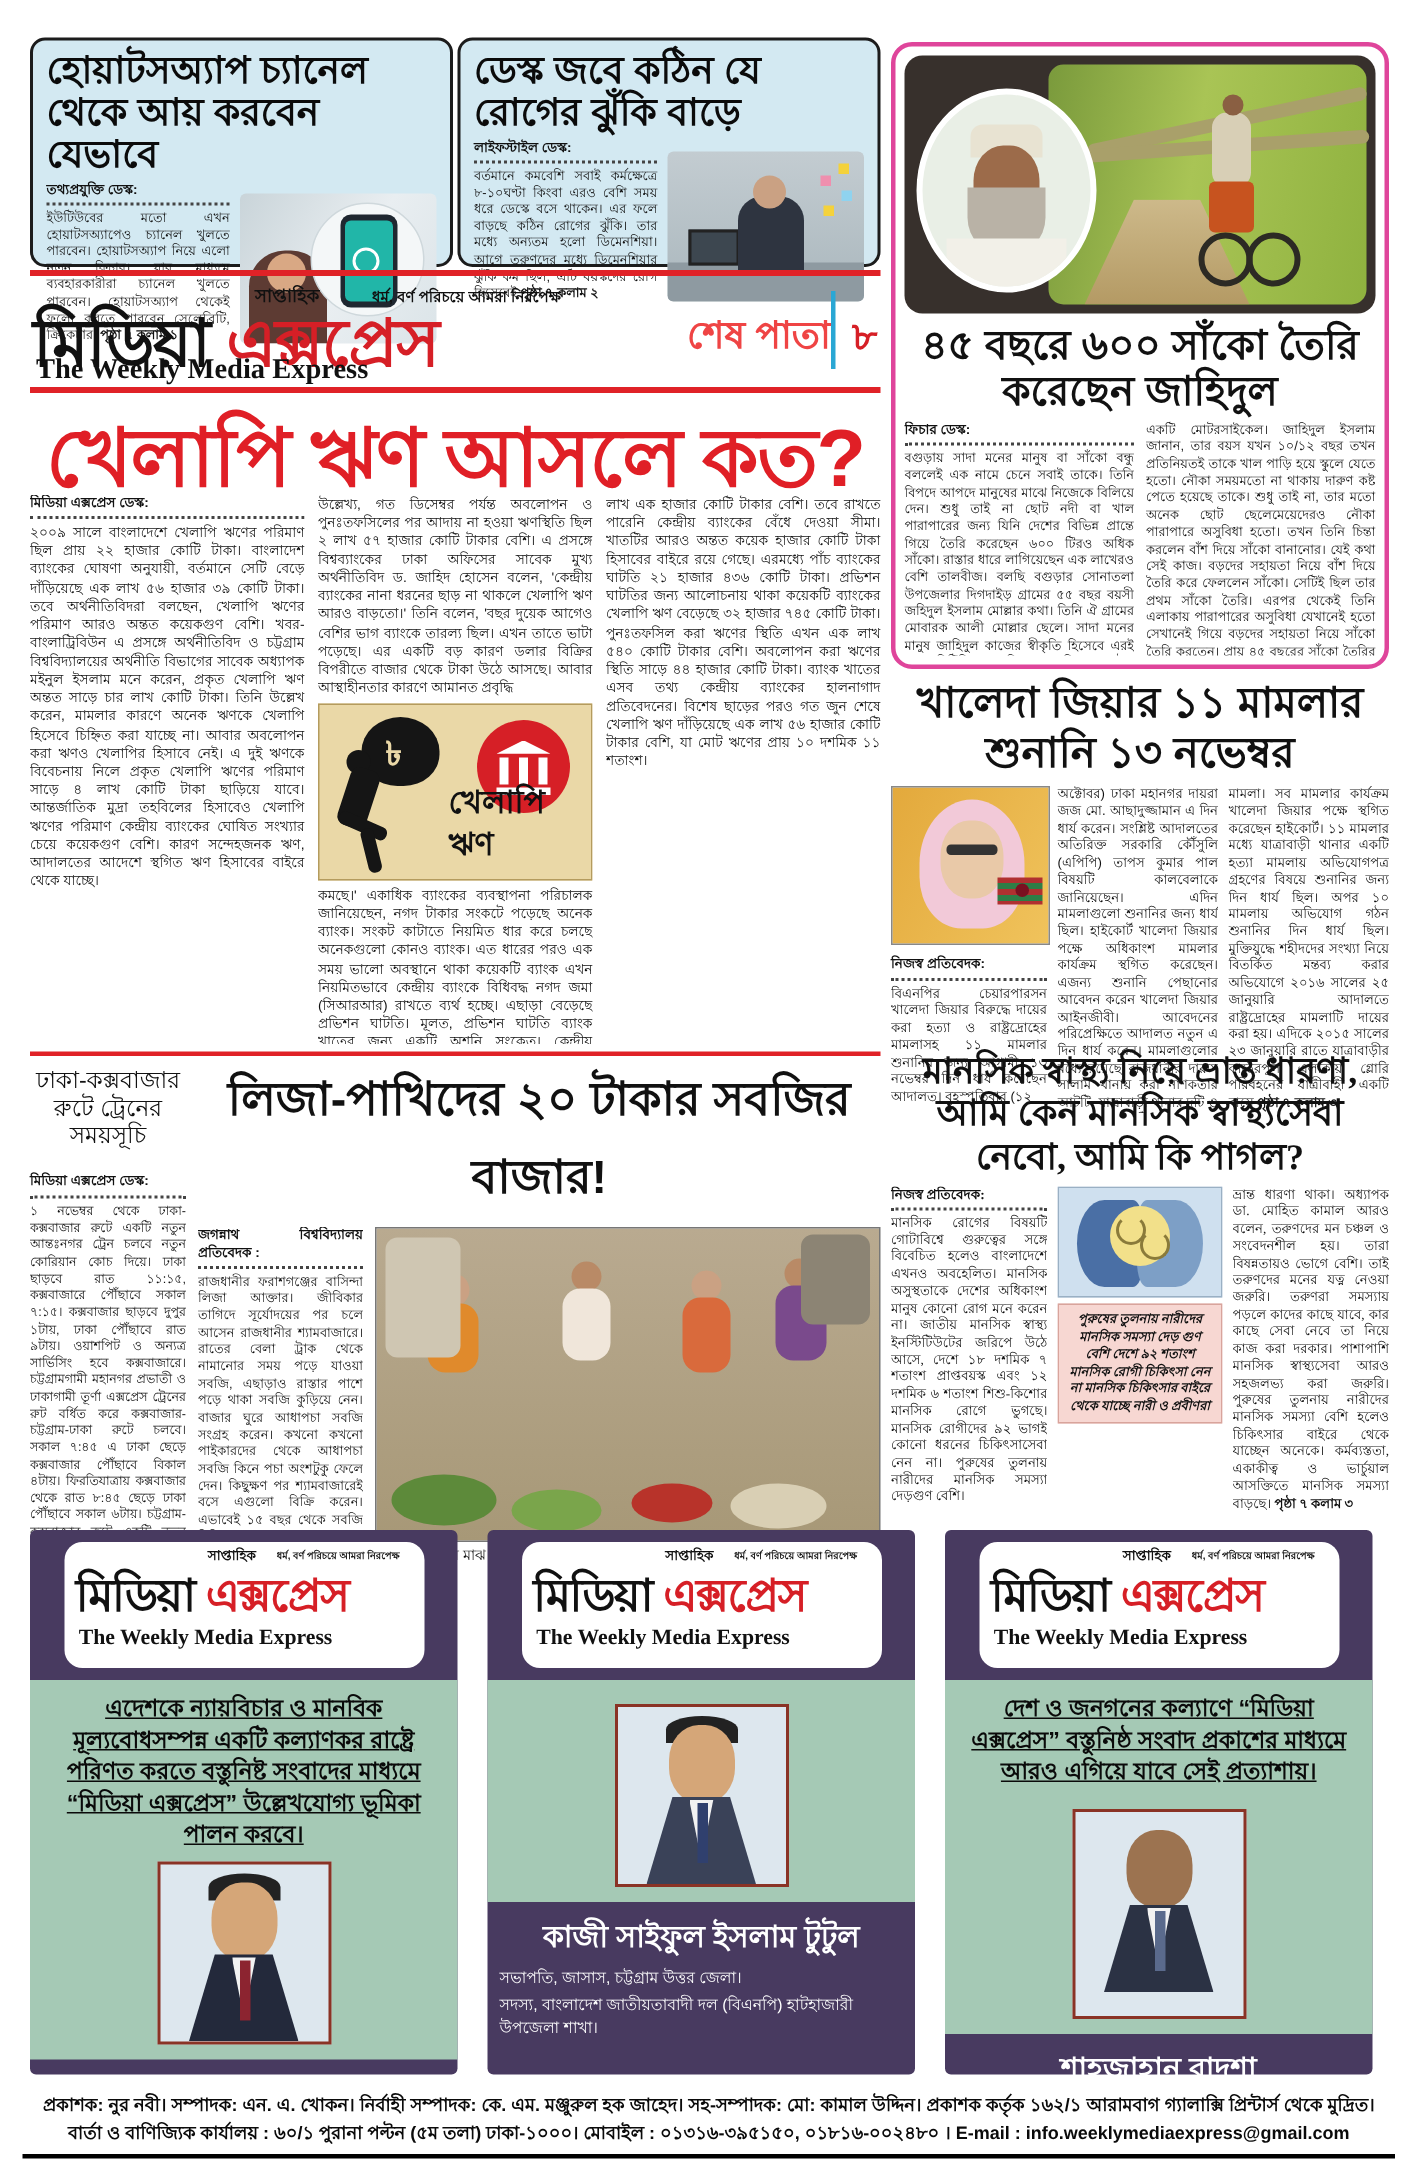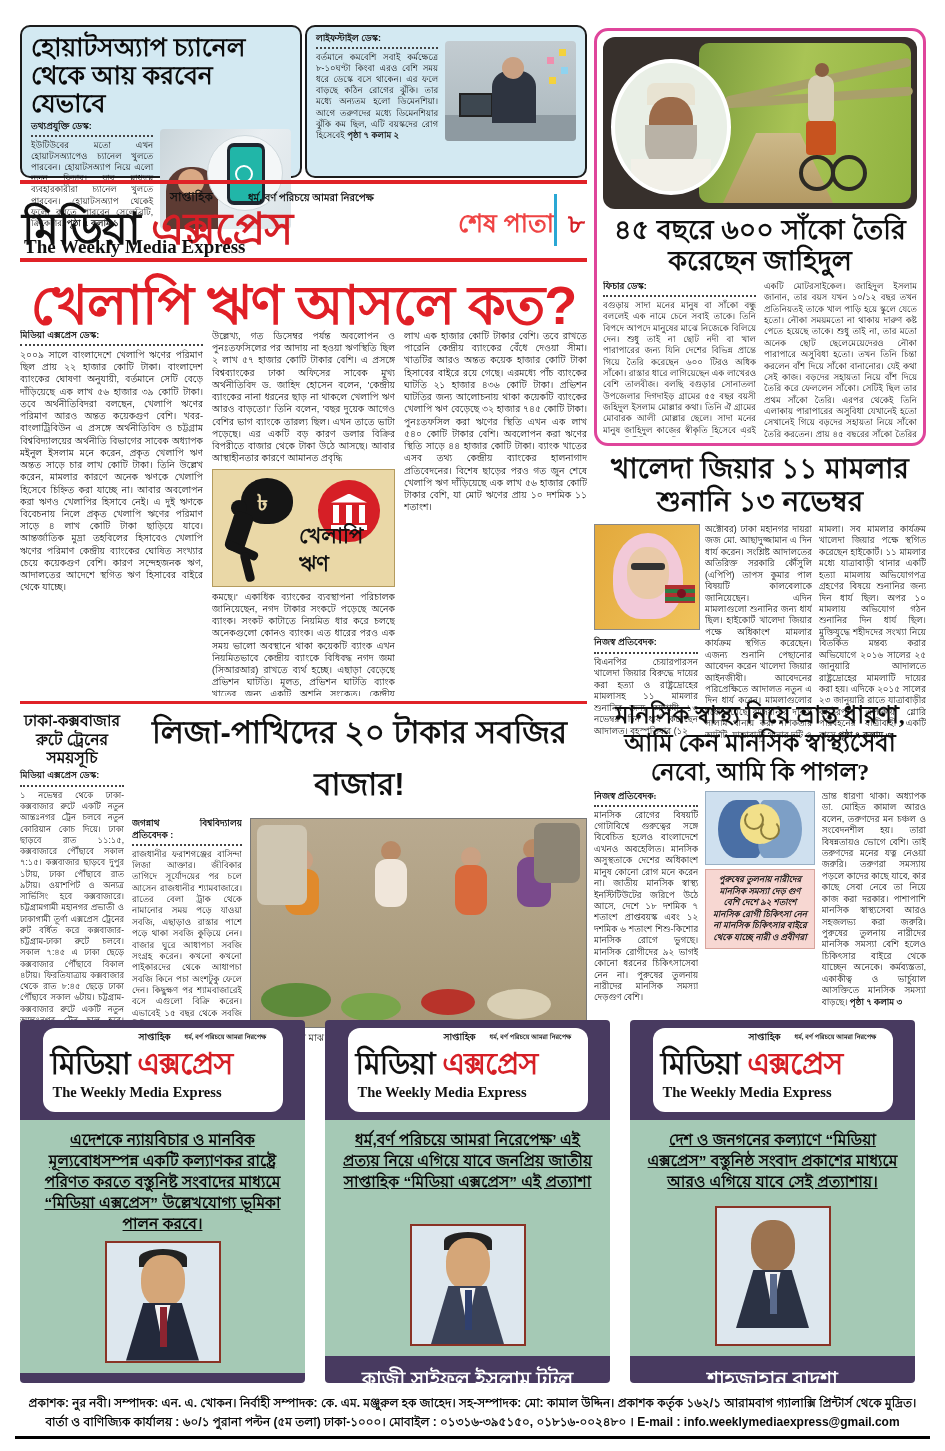--- a/index.html
+++ b/index.html
@@ -99,21 +99,21 @@
   .mc{flex:1;font-size:8.8px;line-height:1.3;text-align:justify;height:292px;overflow:hidden;}
   .mmid{flex:1.05;}
   .mill{position:relative;height:72px;background:#cfe0ef;border:1px solid #9ab0c4;overflow:hidden;}
   .head-l{position:absolute;left:12px;top:8px;width:44px;height:58px;background:#4a6fa5;border-radius:50% 8px 8px 50%/60% 20px 20px 60%;}
   .head-r{position:absolute;right:12px;top:8px;width:44px;height:58px;background:#7d9fc6;border-radius:8px 50% 50% 8px/20px 60% 60% 20px;}
   .mind{position:absolute;left:34px;top:12px;width:40px;height:40px;background:#f2e08a;border-radius:50%;}
   .spiral{position:absolute;width:16px;height:16px;border:2px solid #8a7a3a;border-radius:50%;border-top-color:transparent;}
   .mcap{background:#f7d7d2;border:1px solid #d8a49c;padding:4px 5px;margin-top:4px;
         font-size:8.6px;font-weight:bold;font-style:italic;text-align:center;line-height:1.35;}
   
-  #train h3{margin:2px 0 0 0;text-align:center;font-size:15.5px;line-height:1.2;font-weight:bold;}
+  #train h3{margin:2px 0 12px 0;text-align:center;font-size:15.5px;line-height:1.2;font-weight:normal;}
   #train .body{font-size:8.4px;line-height:1.34;text-align:justify;height:238px;overflow:hidden;}
   
   #market h2{margin:0;text-align:center;font-size:31px;font-weight:bold;}
   .market-row{display:flex;gap:8px;margin-top:6px;}
   .mcol{width:110px;font-size:8.6px;line-height:1.32;text-align:justify;height:252px;overflow:hidden;}
   .mphoto-wrap{flex:1;}
   .mphoto{position:relative;height:208px;background:linear-gradient(180deg,#b9aa90,#a79877);border:1px solid #777;overflow:hidden;}
   .blob{position:absolute;border-radius:50%;}
   .mcaption{margin-top:4px;text-align:center;font-size:9.6px;line-height:1.35;}
   
@@ -155,20 +155,21 @@
         <div class="wa-face"></div>
         <div class="wa-circle"></div>
         <div class="wa-phone"></div>
         <div class="wa-screen"></div>
         <div class="wa-logo"></div>
       </div>
     </div>
   </div>
 
   <div class="abs topbox" style="left:305px;top:25px;width:282px;height:153px;">
+    <h2>ডেস্ক জবে কঠিন যে রোগের ঝুঁকি বাড়ে</h2>
     <div class="art-row">
       <div class="art-text">
         <div class="byline">লাইফস্টাইল ডেস্ক:</div>
         <span>বর্তমানে কমবেশি সবাই কর্মক্ষেত্রে ৮-১০ঘণ্টা কিংবা এরও বেশি সময় ধরে ডেস্কে বসে থাকেন। এর ফলে বাড়ছে কঠিন রোগের ঝুঁকি। তার মধ্যে অন্যতম হলো ডিমেনশিয়া। আগে তরুণদের মধ্যে ডিমেনশিয়ার ঝুঁকি কম ছিল, এটি বয়স্কদের রোগ হিসেবেই</span>
         <span class="more">পৃষ্ঠা ৭ কলাম ২</span>
       </div>
       <div class="art-photo ph-of" style="height:100px;align-self:flex-end;">
         <div class="of-desk"></div>
         <div class="of-mon"></div>
         <div class="of-man"></div>
@@ -365,21 +366,20 @@
   </div>
 
   <div class="abs promo" style="left:325px;top:1020px;">
     <div class="plogo">
       <div class="pl-weekly">সাপ্তাহিক</div>
       <div class="pl-tag">ধর্ম, বর্ণ পরিচয়ে আমরা নিরপেক্ষ</div>
       <div class="pl-bn"><span>মিডিয়া</span> <span class="red">এক্সপ্রেস</span></div>
       <div class="pl-en">The Weekly Media Express</div>
     </div>
     <div class="pgreen">
-      <div class="pmsg">ধর্ম,বর্ণ পরিচয়ে আমরা নিরেপেক্ষ’ এই প্রত্যয় নিয়ে এগিয়ে যাবে জনপ্রিয় জাতীয় সাপ্তাহিক “মিডিয়া এক্সপ্রেস” এই প্রত্যাশা</div>
       <div class="pphoto">
         <div class="pp-hair"></div>
         <div class="pp-head"></div>
         <div class="pp-suit" style="background:#3a4258;"></div>
         <div class="pp-shirt"></div>
         <div class="pp-tie" style="background:#30406e;"></div>
       </div>
     </div>
     <div class="pname">কাজী সাইফুল ইসলাম টুটুল</div>
     <div class="prole">সভাপতি, জাসাস, চট্টগ্রাম উত্তর জেলা।</div>

